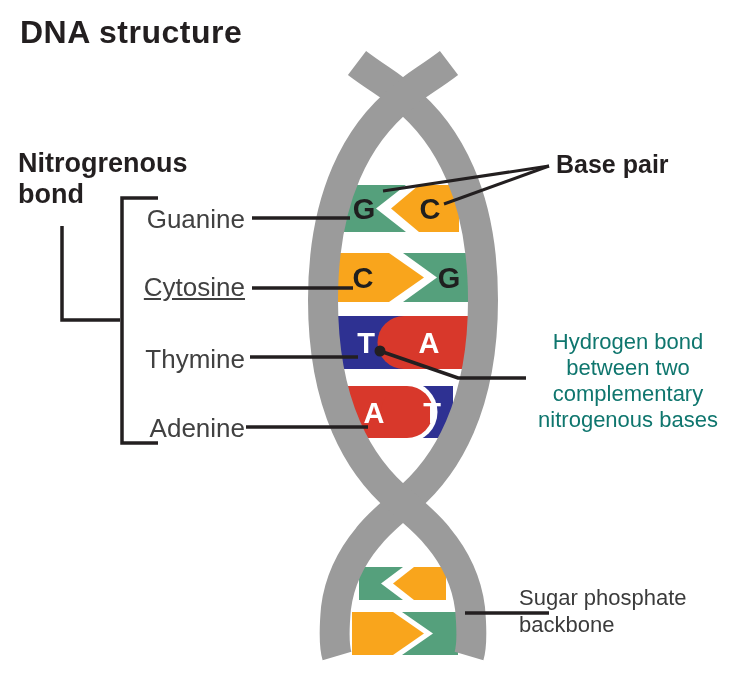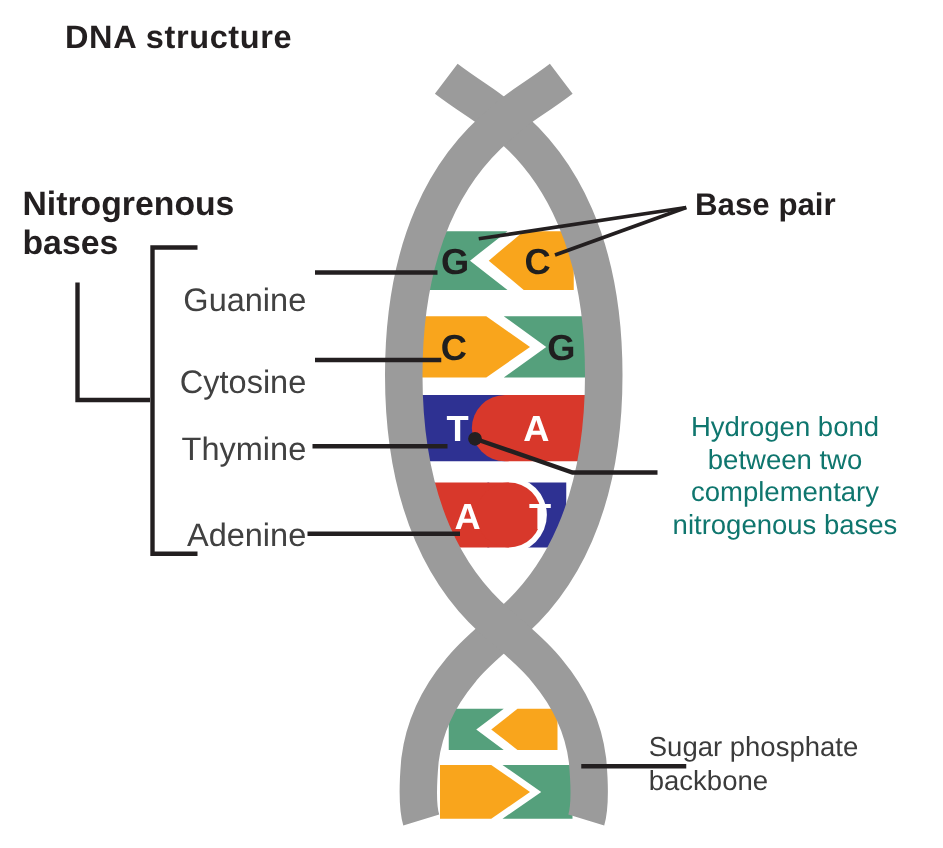--- a/index.html
+++ b/index.html
@@ -2,25 +2,25 @@
 <html><head>
 <meta charset="utf-8">
 <style>
   html,body{margin:0;padding:0;background:#ffffff;}
   .canvas{
     position:relative;width:754px;height:678px;background:#ffffff;
     font-family:"Liberation Sans",sans-serif;overflow:hidden;
   }
   .canvas svg{position:absolute;left:0;top:0;}
   .txt{position:absolute;color:#231f20;}
-  .title{left:20px;top:14px;font-size:26px;font-weight:800;letter-spacing:.5px;margin-left:32px;}
+  .title{left:20px;top:14px;font-size:32px;font-weight:800;letter-spacing:.5px;}
   .nitro{left:18px;top:148px;width:205px;font-size:27px;font-weight:800;line-height:31px;}
   .baselabel{left:95px;width:150px;text-align:right;font-size:26px;font-weight:400;color:#414141;}
-  .lbl-guanine{top:204px;margin-top:21px;}
-  .lbl-cytosine{top:290px;}
+  .lbl-guanine{top:204px;}
+  .lbl-cytosine{top:272px;text-decoration:underline;}
   .lbl-thymine{top:344px;}
   .lbl-adenine{top:413px;}
   .basepair{left:556px;top:150px;font-size:25px;font-weight:800;}
   .hydro{left:513px;top:329px;width:230px;text-align:center;font-size:22px;line-height:26px;color:#0f766e;}
   .sugar{left:519px;top:584px;width:220px;text-align:left;font-size:22px;line-height:27px;color:#3b3b3b;}
   .rowletter{font-size:29px;font-weight:bold;}
 </style>
 </head>
 <body>
 
@@ -78,21 +78,21 @@
       <line x1="549" y1="166" x2="383" y2="191" stroke-width="3" stroke="#231F20"></line>
       <line x1="549" y1="166" x2="444" y2="204" stroke-width="3" stroke="#231F20"></line>
       <polyline points="380,351 458,378 526,378" stroke="#231F20"></polyline>
       <line x1="465" y1="613" x2="549" y2="613" stroke="#231F20"></line>
     </g>
     <circle cx="380" cy="351" r="5.5" fill="#231F20"></circle>
   </svg>
 
   <div class="txt title">DNA structure</div>
 
-  <div class="txt nitro">Nitrogrenous bases</div>
+  <div class="txt nitro">Nitrogrenous bond</div>
 
   <div class="txt baselabel lbl-guanine">Guanine</div>
   <div class="txt baselabel lbl-cytosine">Cytosine</div>
   <div class="txt baselabel lbl-thymine">Thymine</div>
   <div class="txt baselabel lbl-adenine">Adenine</div>
 
   <div class="txt basepair">Base pair</div>
 
   <div class="txt hydro">Hydrogen bond between two complementary nitrogenous bases</div>
 

